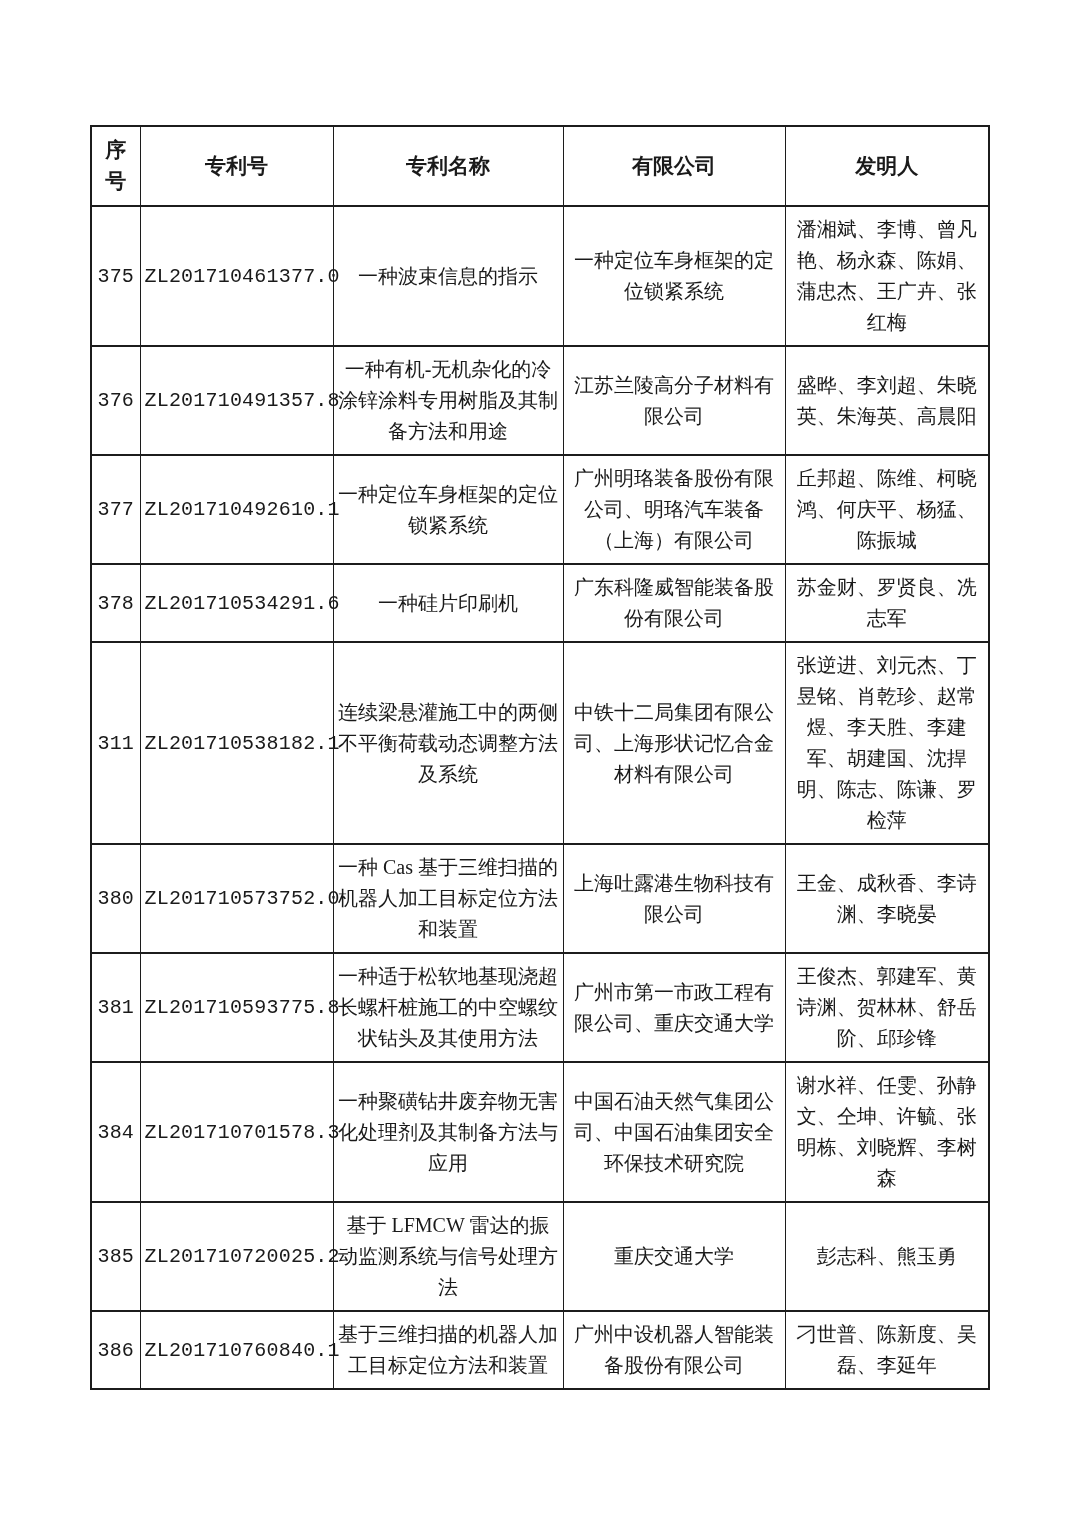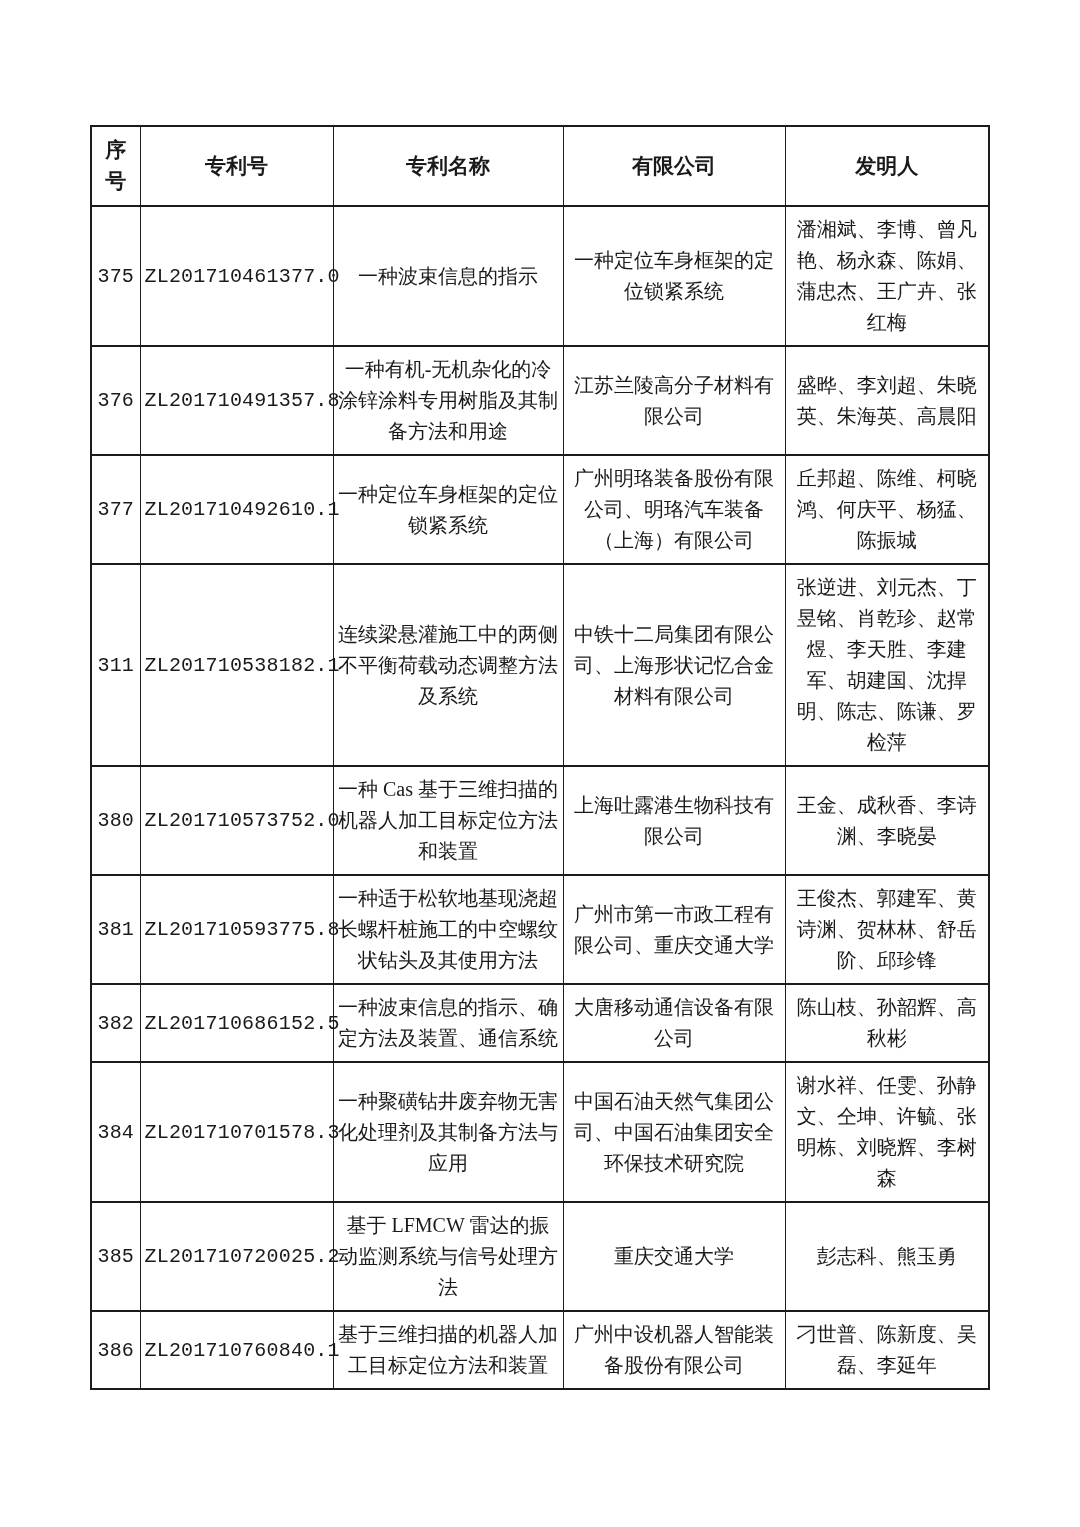--- a/index.html
+++ b/index.html
@@ -88,46 +88,46 @@
     <td class="c-inv">盛晔、李刘超、朱晓英、朱海英、高晨阳</td>
   </tr>
         <tr>
     <td class="c-no">377</td>
     <td class="c-pno">ZL201710492610.1</td>
     <td class="c-name">一种定位车身框架的定位锁紧系统</td>
     <td class="c-owner">广州明珞装备股份有限公司、明珞汽车装备（上海）有限公司</td>
     <td class="c-inv">丘邦超、陈维、柯晓鸿、何庆平、杨猛、陈振城</td>
   </tr>
         <tr>
+    <td class="c-no">378</td>
+    <td class="c-pno">ZL201710534291.6</td>
+    <td class="c-name">一种硅片印刷机</td>
+    <td class="c-owner">广东科隆威智能装备股份有限公司</td>
+    <td class="c-inv">苏金财、罗贤良、冼志军</td>
+  </tr>
+        <tr>
     <td class="c-no">311</td>
     <td class="c-pno">ZL201710538182.1</td>
     <td class="c-name">连续梁悬灌施工中的两侧不平衡荷载动态调整方法及系统</td>
     <td class="c-owner">中铁十二局集团有限公司、上海形状记忆合金材料有限公司</td>
     <td class="c-inv">张逆进、刘元杰、丁昱铭、肖乾珍、赵常煜、李天胜、李建军、胡建国、沈捍明、陈志、陈谦、罗检萍</td>
   </tr>
         <tr>
     <td class="c-no">380</td>
     <td class="c-pno">ZL201710573752.0</td>
     <td class="c-name">一种 Cas 基于三维扫描的机器人加工目标定位方法和装置</td>
     <td class="c-owner">上海吐露港生物科技有限公司</td>
     <td class="c-inv">王金、成秋香、李诗渊、李晓晏</td>
   </tr>
         <tr>
     <td class="c-no">381</td>
     <td class="c-pno">ZL201710593775.8</td>
     <td class="c-name">一种适于松软地基现浇超长螺杆桩施工的中空螺纹状钻头及其使用方法</td>
     <td class="c-owner">广州市第一市政工程有限公司、重庆交通大学</td>
     <td class="c-inv">王俊杰、郭建军、黄诗渊、贺林林、舒岳阶、邱珍锋</td>
-  </tr>
-        <tr>
-    <td class="c-no">382</td>
-    <td class="c-pno">ZL201710686152.5</td>
-    <td class="c-name">一种波束信息的指示、确定方法及装置、通信系统</td>
-    <td class="c-owner">大唐移动通信设备有限公司</td>
-    <td class="c-inv">陈山枝、孙韶辉、高秋彬</td>
   </tr>
         <tr>
     <td class="c-no">384</td>
     <td class="c-pno">ZL201710701578.3</td>
     <td class="c-name">一种聚磺钻井废弃物无害化处理剂及其制备方法与应用</td>
     <td class="c-owner">中国石油天然气集团公司、中国石油集团安全环保技术研究院</td>
     <td class="c-inv">谢水祥、任雯、孙静文、仝坤、许毓、张明栋、刘晓辉、李树森</td>
   </tr>
         <tr>
     <td class="c-no">385</td>

